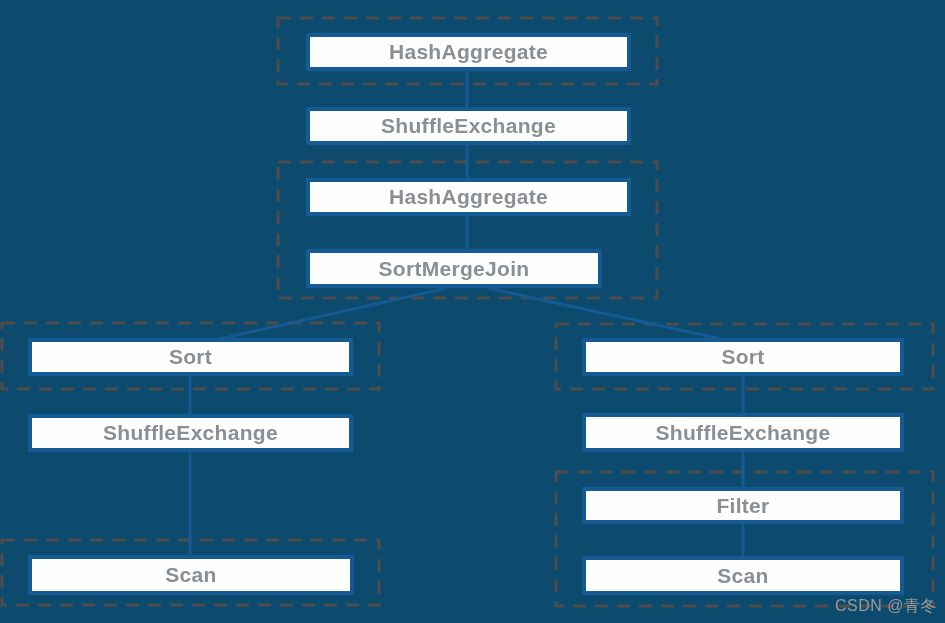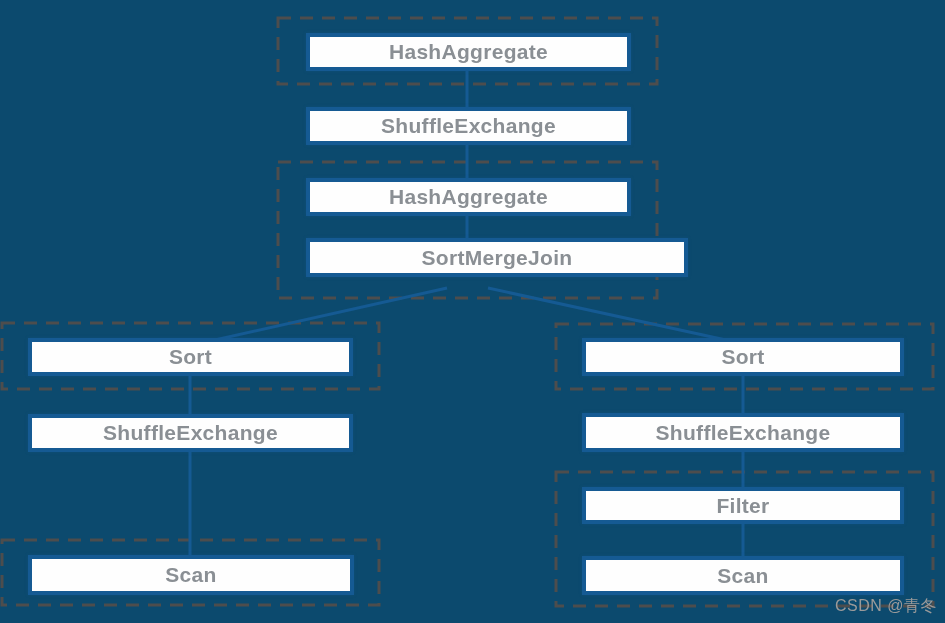--- a/index.html
+++ b/index.html
@@ -90,21 +90,21 @@
   </div>
 
   <div class="node" style="left:306px; top:107px; width:325px; height:38px;">
     <span class="node-label">ShuffleExchange</span>
   </div>
 
   <div class="node" style="left:306px; top:178px; width:325px; height:38px;">
     <span class="node-label">HashAggregate</span>
   </div>
 
-  <div class="node" style="left:306px; top:238px; width:382px; height:39px;">
+  <div class="node" style="left:306px; top:249px; width:296px; height:39px;">
     <span class="node-label">SortMergeJoin</span>
   </div>
 
   <div class="node" style="left:28px;  top:338px; width:325px; height:38px;">
     <span class="node-label">Sort</span>
   </div>
 
   <div class="node" style="left:28px;  top:414px; width:325px; height:38px;">
     <span class="node-label">ShuffleExchange</span>
   </div>

